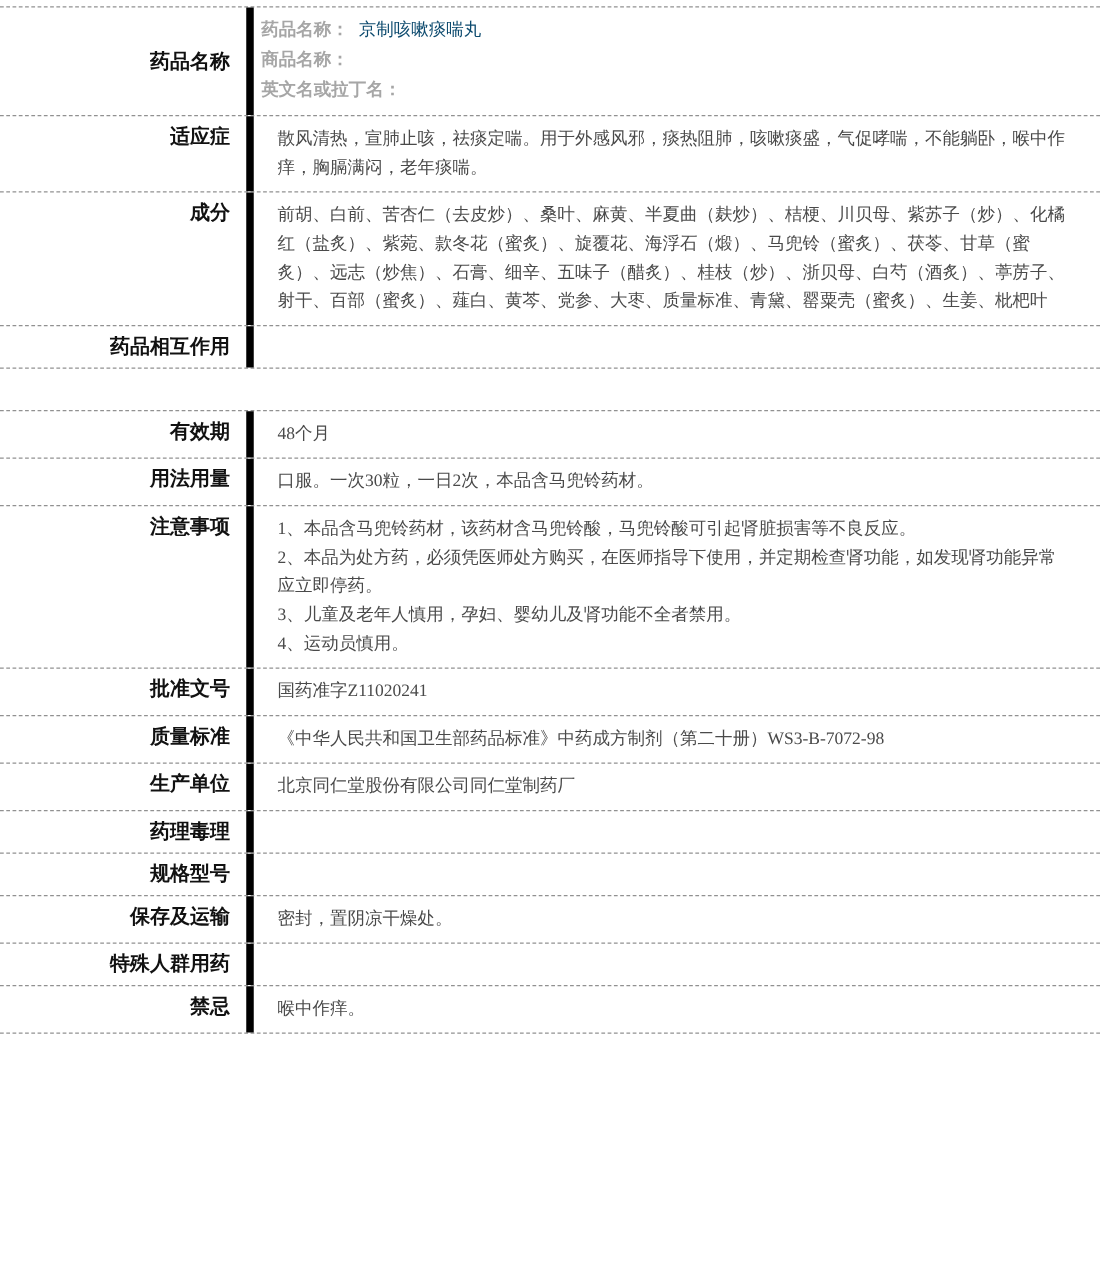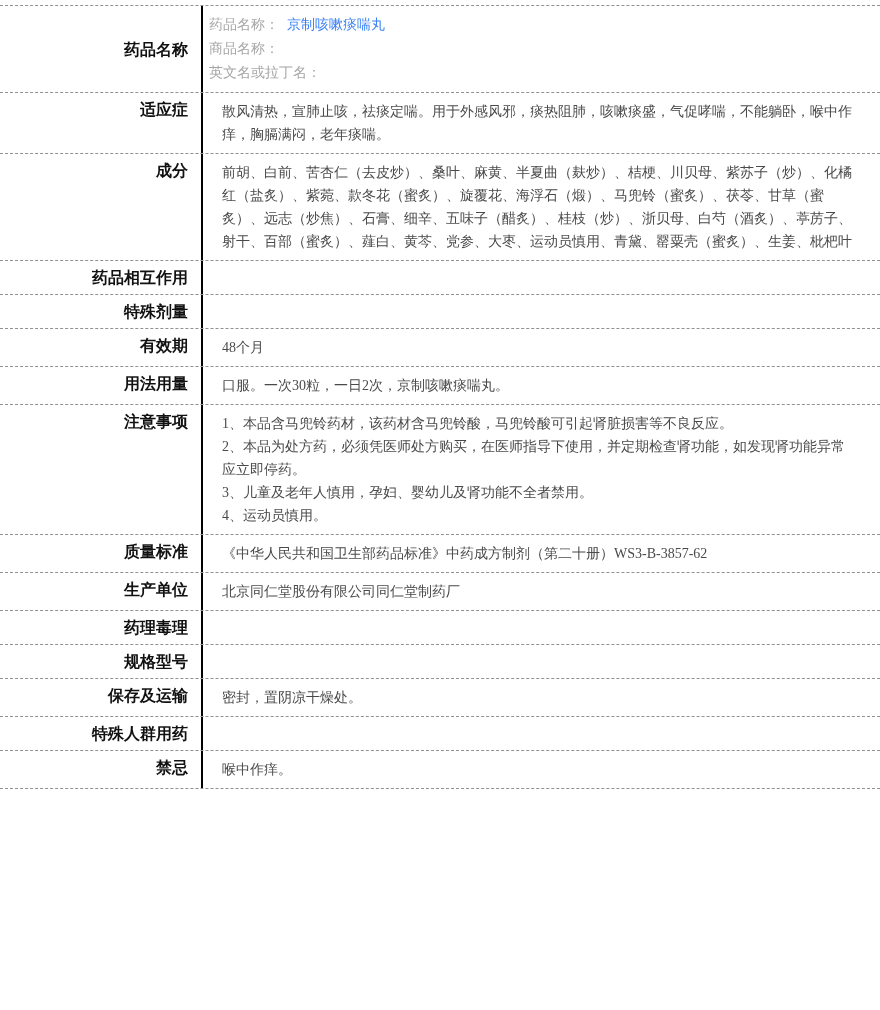--- a/index.html
+++ b/index.html
@@ -22,21 +22,21 @@
   }
   .row {
     display: flex;
     align-items: stretch;
     border-bottom: 1px dashed #919191;
   }
   .cell-label {
     width: 203px;
     flex: 0 0 203px;
     box-sizing: border-box;
-    border-right: 2px solid #000000;
+    border-right: 6px solid #000000;
     text-align: right;
     padding: 6px 13px 6px 0;
     font-size: 16px;
     font-weight: bold;
     color: #111111;
     line-height: 21px;
   }
   .cell-value {
     flex: 1 1 auto;
     box-sizing: border-box;
@@ -50,23 +50,24 @@
     flex-direction: column;
     justify-content: center;
   }
   .name-cell {
     padding-left: 6px;
     line-height: 24px;
   }
   .name-line .key {
     color: #a6a6a6;
     margin-right: 8px;
+    font-weight: bold;
   }
   .name-line .val {
-    color: #3b82f6;
+    color: #0c4a6e;
   }
   .preline {
     white-space: pre-line;
   }
   .min-h {
     min-height: 33px;
   }
 </style>
 </head>
 <body>
@@ -82,56 +83,59 @@
     </div>
   </div>
 
   <div class="row">
     <div class="cell-label">适应症</div>
     <div class="cell-value">散风清热，宣肺止咳，祛痰定喘。用于外感风邪，痰热阻肺，咳嗽痰盛，气促哮喘，不能躺卧，喉中作痒，胸膈满闷，老年痰喘。</div>
   </div>
 
   <div class="row">
     <div class="cell-label">成分</div>
-    <div class="cell-value">前胡、白前、苦杏仁（去皮炒）、桑叶、麻黄、半夏曲（麸炒）、桔梗、川贝母、紫苏子（炒）、化橘红（盐炙）、紫菀、款冬花（蜜炙）、旋覆花、海浮石（煅）、马兜铃（蜜炙）、茯苓、甘草（蜜炙）、远志（炒焦）、石膏、细辛、五味子（醋炙）、桂枝（炒）、浙贝母、白芍（酒炙）、葶苈子、射干、百部（蜜炙）、薤白、黄芩、党参、大枣、运动员慎用、青黛、罂粟壳（蜜炙）、生姜、枇杷叶</div>
+    <div class="cell-value">前胡、白前、苦杏仁（去皮炒）、桑叶、麻黄、半夏曲（麸炒）、桔梗、川贝母、紫苏子（炒）、化橘红（盐炙）、紫菀、款冬花（蜜炙）、旋覆花、海浮石（煅）、马兜铃（蜜炙）、茯苓、甘草（蜜炙）、远志（炒焦）、石膏、细辛、五味子（醋炙）、桂枝（炒）、浙贝母、白芍（酒炙）、葶苈子、射干、百部（蜜炙）、薤白、黄芩、党参、大枣、质量标准、青黛、罂粟壳（蜜炙）、生姜、枇杷叶</div>
   </div>
 
   <div class="row min-h">
     <div class="cell-label">药品相互作用</div>
     <div class="cell-value"></div>
   </div>
 
 
   <div class="row min-h">
-    <div class="cell-label">特殊剂量</div>
     <div class="cell-value"></div>
   </div>
 
   <div class="row">
     <div class="cell-label">有效期</div>
     <div class="cell-value">48个月</div>
   </div>
 
   <div class="row">
     <div class="cell-label">用法用量</div>
-    <div class="cell-value">口服。一次30粒，一日2次，京制咳嗽痰喘丸。</div>
+    <div class="cell-value">口服。一次30粒，一日2次，本品含马兜铃药材。</div>
   </div>
 
   <div class="row">
     <div class="cell-label">注意事项</div>
     <div class="cell-value preline">1、本品含马兜铃药材，该药材含马兜铃酸，马兜铃酸可引起肾脏损害等不良反应。
 2、本品为处方药，必须凭医师处方购买，在医师指导下使用，并定期检查肾功能，如发现肾功能异常应立即停药。
 3、儿童及老年人慎用，孕妇、婴幼儿及肾功能不全者禁用。
 4、运动员慎用。</div>
   </div>
 
+  <div class="row">
+    <div class="cell-label">批准文号</div>
+    <div class="cell-value">国药准字Z11020241</div>
+  </div>
 
   <div class="row">
     <div class="cell-label">质量标准</div>
-    <div class="cell-value">《中华人民共和国卫生部药品标准》中药成方制剂（第二十册）WS3-B-3857-62</div>
+    <div class="cell-value">《中华人民共和国卫生部药品标准》中药成方制剂（第二十册）WS3-B-7072-98</div>
   </div>
 
   <div class="row">
     <div class="cell-label">生产单位</div>
     <div class="cell-value">北京同仁堂股份有限公司同仁堂制药厂</div>
   </div>
 
 
   <div class="row min-h">
     <div class="cell-label">药理毒理</div>

